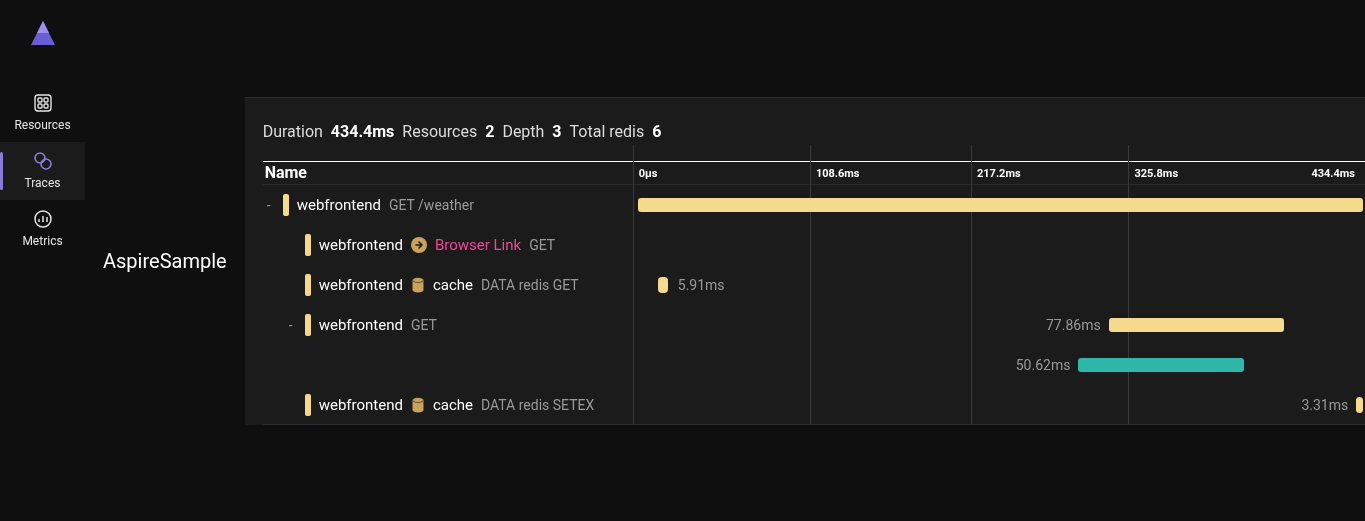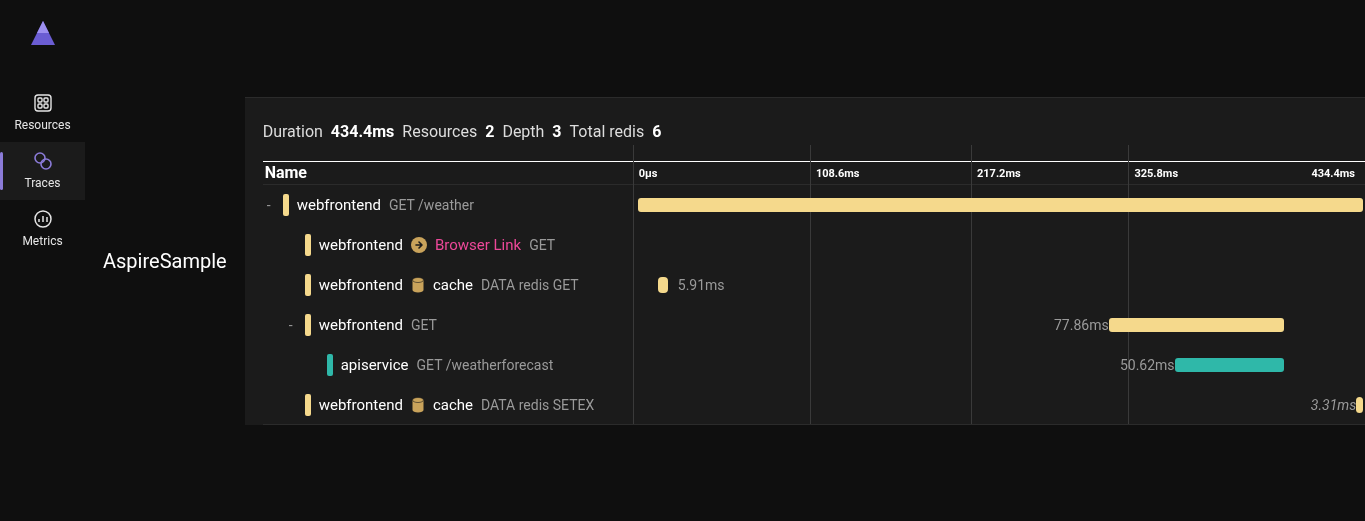--- a/index.html
+++ b/index.html
@@ -192,20 +192,21 @@
     height: 14px;
     border-radius: 3px;
     z-index: 2;
   }
   .bar-yellow { background: #f5d98c; }
   .bar-teal   { background: #2fb8a9; }
   .dur-left {
     position: absolute;
     top: 50%;
     transform: translate(-100%, -50%);
+    padding-right: 8px;
     font-size: 14px;
     color: #9a9a9a;
     z-index: 2;
     white-space: nowrap;
   }
   .dur-right {
     position: absolute;
     top: 50%;
     transform: translateY(-50%);
     padding-left: 10px;
@@ -353,26 +354,20 @@
               <div class="colbar" style="background: rgb(245, 217, 140);"></div>
               <span class="resname">webfrontend</span>
               <span class="suffix">GET</span>
             </div>
             <div class="timeline-cell">
               <div class="span-bar bar-yellow" style="left: 65%; width: 24%;"></div>
               <div class="dur-left" style="left: 65%;">77.86ms</div>
             </div>
           </div>
           <div class="trace-row">
-            <div class="name-cell" style="padding-left: 44px;">
-              <div class="collapse"></div>
-              <div class="colbar" style="background: rgb(47, 184, 169);"></div>
-              <span class="resname">apiservice</span>
-              <span class="suffix">GET /weatherforecast</span>
-            </div>
             <div class="timeline-cell">
               <div class="span-bar bar-teal" style="left: 74%; width: 15%;"></div>
               <div class="dur-left" style="left: 74%;">50.62ms</div>
             </div>
           </div>
           <div class="trace-row">
             <div class="name-cell" style="padding-left: 22px;">
               <div class="collapse"></div>
               <div class="colbar" style="background: rgb(245, 217, 140);"></div>
               <span class="resname">webfrontend</span>
@@ -381,19 +376,19 @@
                   <ellipse cx="7" cy="3" rx="5.5" ry="2.5" fill="#c9a35b"></ellipse>
                   <path d="M1.5 3v10c0 1.4 2.5 2.5 5.5 2.5s5.5-1.1 5.5-2.5V3" fill="#c9a35b"></path>
                   <ellipse cx="7" cy="3" rx="5.5" ry="2.5" fill="none" stroke="#1b1b1b" stroke-width="0.6"></ellipse>
                 </svg>
               </div>
               <span class="resname">cache</span>
               <span class="suffix">DATA redis SETEX</span>
             </div>
             <div class="timeline-cell">
               <div class="span-bar bar-yellow" style="left: 98.8%; width: 0.9%; height: 16px; border-radius: 4px;"></div>
-              <div class="dur-left" style="left: 98.8%; font-style: italic;">3.31ms</div>
+              <div class="dur-left" style="left: 98.8%;">3.31ms</div>
             </div>
           </div>
         </div>
     </div>
   </div>
 </div>
 
 </body></html>

